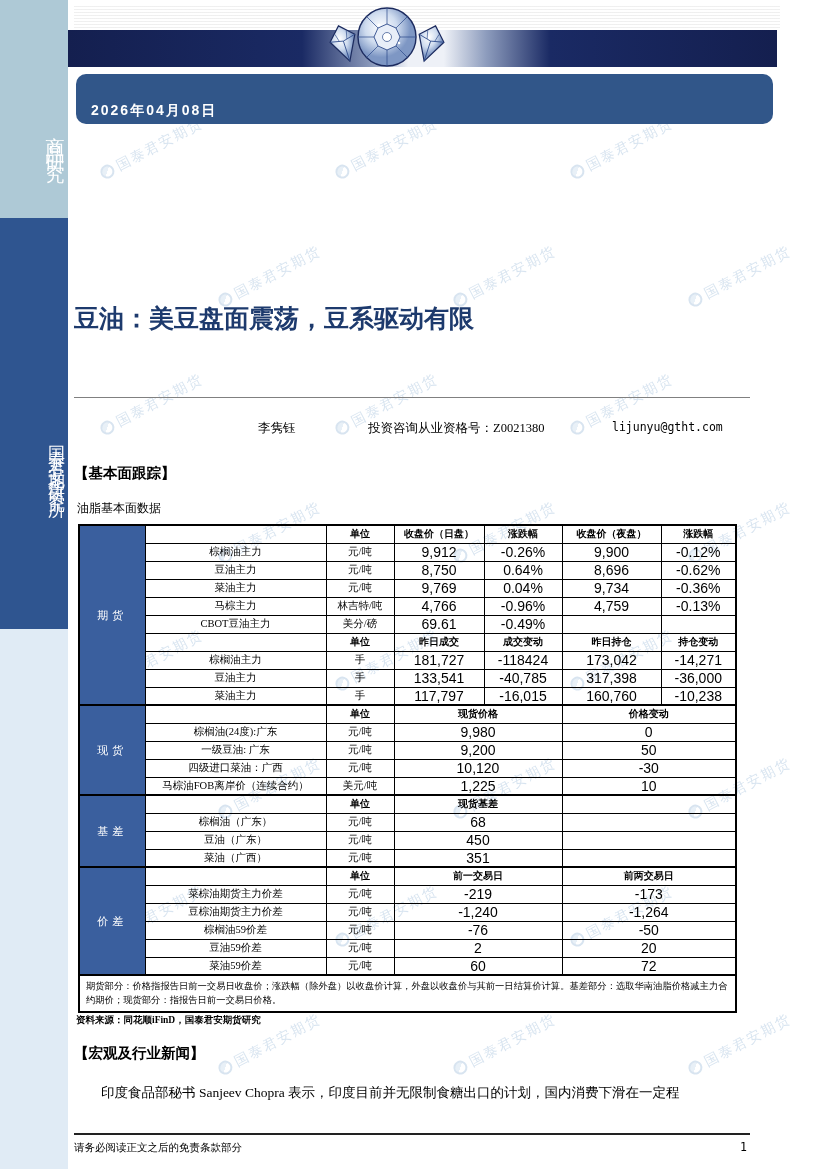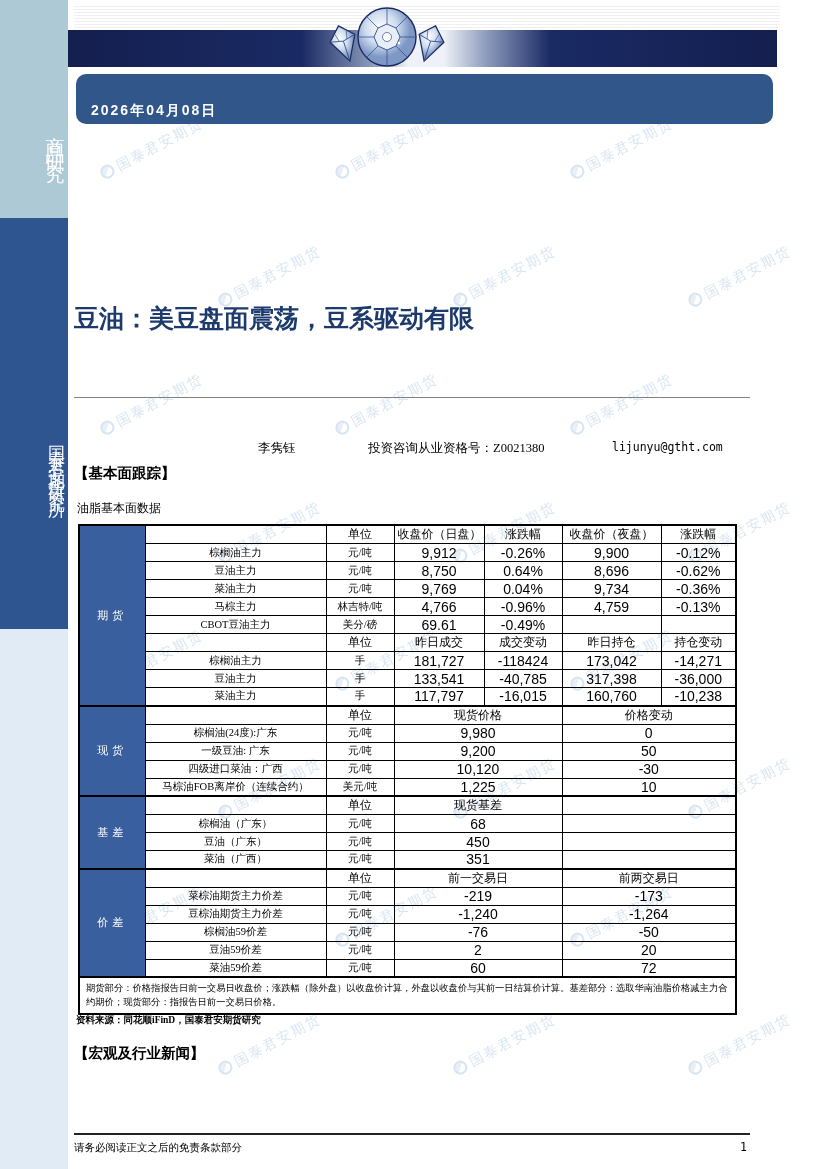--- a/index.html
+++ b/index.html
@@ -39,21 +39,21 @@
   
   .main-title {
     position:absolute; left:100px; top:168px; width:626px; z-index:2;
     text-align:center; font-size:29px; font-weight:bold; color:#1d3a6d; line-height:1.42;
   }
   .sub-title {
     position:absolute; left:74px; top:302px; width:676px; z-index:2;
     text-align:left; font-size:25px; font-weight:bold; color:#1d3a6d;
   }
   .author-rule { position:absolute; left:74px; top:397px; width:676px; border-top:1px solid #808080; z-index:2; }
-  .author-row { position:absolute; left:0; top:420px; width:778px; height:18px; z-index:2; font-size:12.5px;margin-top:20px; }
+  .author-row { position:absolute; left:0; top:420px; width:778px; height:18px; z-index:2; font-size:12.5px; }
   .author-name { position:absolute; left:258px; }
   .author-cert { position:absolute; left:368px; }
   .author-email{ position:absolute; left:612px; font-family:"DejaVu Sans Mono", monospace; font-size:11.5px; }
   
   .sec-head { position:absolute; left:74px; font-size:14.5px; font-weight:bold; z-index:2; }
   .sec-fund { top:464px; }
   .sec-news { top:1044px; }
   .tbl-caption { position:absolute; left:77px; top:500px; font-size:12px; z-index:2; }
   
   .fund-table {
@@ -61,21 +61,21 @@
     border-collapse:collapse; table-layout:fixed;
     font-size:10.5px; text-align:center;
   }
   .fund-table td { border:1px solid #000; height:18px; padding:0 3px; overflow:hidden; white-space:nowrap; }
   .fund-table { border:2px solid #000; }
   .fund-table tr.group-start td { border-top:2.5px solid #000; }
   .fund-table td.group-cell {
     background:#3a5f9e; color:#fff; font-size:11px; letter-spacing:4px;
     font-family:"Liberation Serif", serif;
   }
-  .fund-table td.hdr { font-weight:normal; font-size:12px; font-family:"Liberation Sans", sans-serif; }
+  .fund-table td.hdr { font-weight:bold; font-size:10px; font-family:"Liberation Sans", sans-serif; }
   .fund-table td.num { font-family:Liberation Sans, sans-serif; font-size:14px; }
   .fund-table td.note-cell {
     border-top:2.5px solid #000; font-size:9.3px; text-align:left;
     padding:3px 6px; line-height:1.55; white-space:normal; height:auto;
   }
   .source-line { position:absolute; left:76px; top:1014px; font-size:9.5px; z-index:2;font-weight:bold; }
   
   .news-para {
     position:absolute; left:74px; top:1082px; width:680px; z-index:2;
     font-size:13.5px; text-indent:2em; line-height:1.6;
@@ -385,18 +385,19 @@
         </tr>
         <tr>
           <td class="note-cell" colspan="7">期货部分：价格指报告日前一交易日收盘价；涨跌幅（除外盘）以收盘价计算，外盘以收盘价与其前一日结算价计算。基差部分：选取华南油脂价格减主力合约期价；现货部分：指报告日前一交易日价格。</td>
         </tr>
       </tbody>
   </table>
 
   <div class="source-line">资料来源：同花顺iFinD，国泰君安期货研究</div>
 
   <div class="sec-head sec-news">【宏观及行业新闻】</div>
+  <div class="news-para">印度食品部秘书 Sanjeev Chopra 表示，印度目前并无限制食糖出口的计划，国内消费下滑在一定程</div>
 
   <div class="footer-rule"></div>
   <div class="footer-text">请务必阅读正文之后的免责条款部分</div>
   <div class="footer-page">1</div>
 
 </div>
 
 </body></html>

